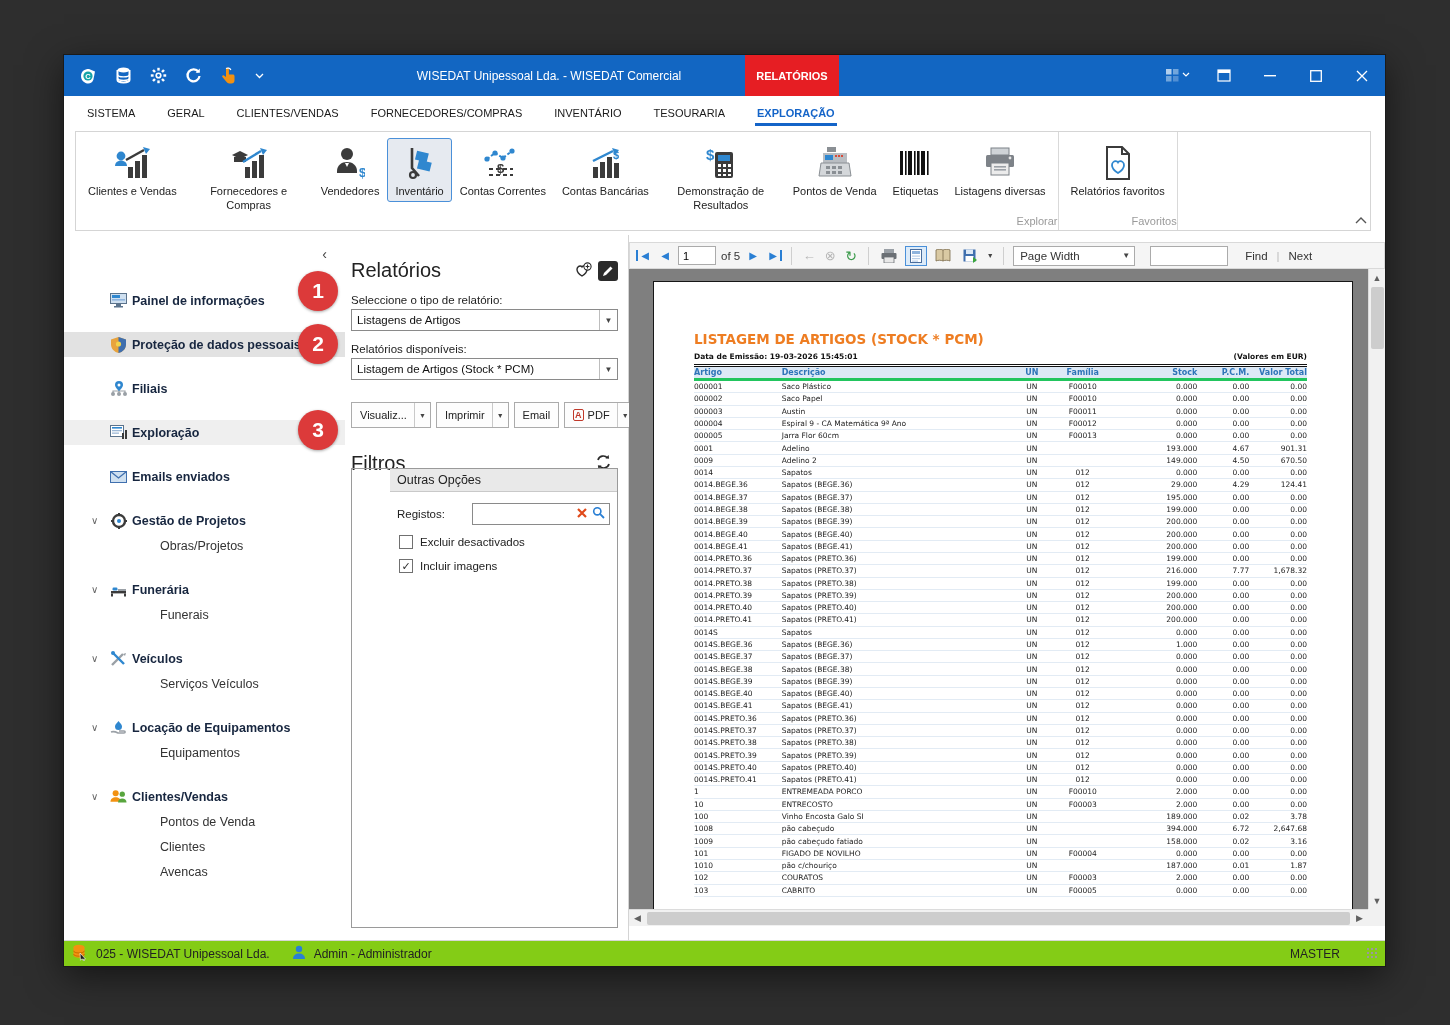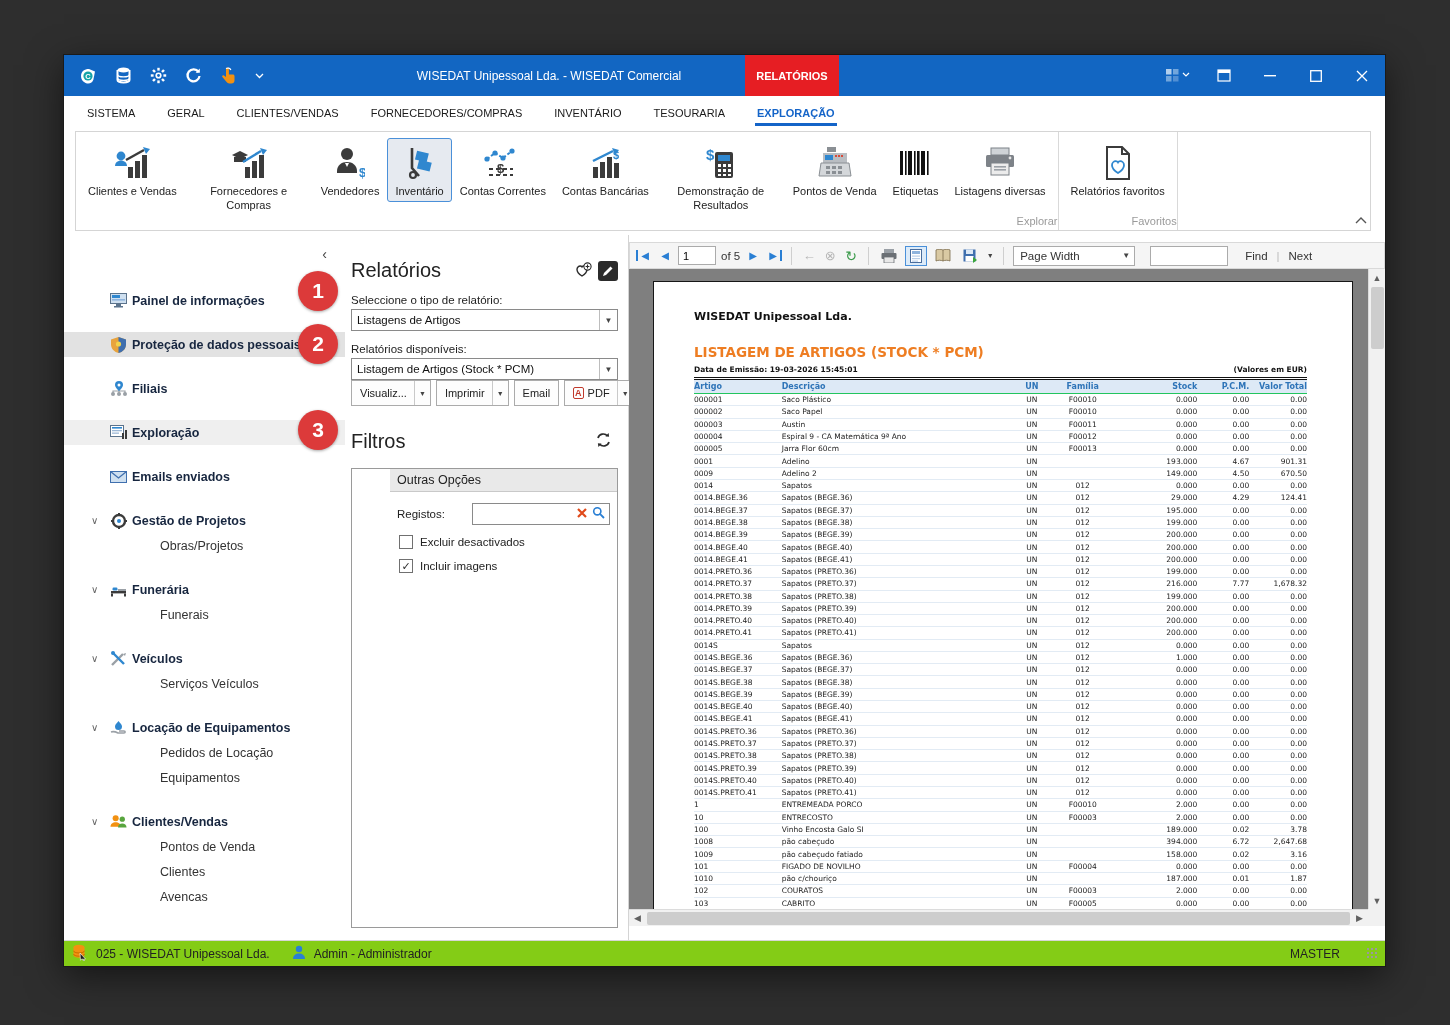--- a/index.html
+++ b/index.html
@@ -56,21 +56,21 @@
   
   .panel { width:283px; position:relative; padding:24px 10px 0 6px; }
   .panel-title-row { display:flex; align-items:center; }
   .panel-title { font-size:20px; color:#222; font-weight:normal; }
   .panel-title-icons { margin-left:auto; display:flex; gap:6px; align-items:center; }
   .fav-ic { width:20px; height:20px; }
   .edit-ic { width:20px; height:20px; background:#2b2b2b; border-radius:3px; display:flex; align-items:center; justify-content:center; }
   .plabel { font-size:11.5px; color:#222; margin-top:12px; margin-bottom:3px; }
   .combo { height:22px; border:1px solid #8a8a8a; background:#fff; display:flex; align-items:center; font-size:11.5px; color:#111; padding-left:5px; position:relative; }
   .combo .carrow { position:absolute; right:0; top:0; bottom:0; width:18px; border-left:1px solid #bdbdbd; display:flex; align-items:center; justify-content:center; font-size:8px; color:#444; }
-  .btnrow { display:flex; gap:5px; margin-top:0; }
+  .btnrow { display:flex; gap:5px; margin-top:22px; }
   .btn { height:26px; border:1px solid #ababab; background:#fdfdfd; display:flex; align-items:center; justify-content:center; font-size:11px; color:#222; padding:0 8px; }
   .btn.split { padding-right:0; }
   .btn .sp { width:16px; height:100%; border-left:1px solid #c9c9c9; display:flex; align-items:center; justify-content:center; font-size:7px; color:#444; margin-left:7px; }
   .pdfmark { color:#c0392b; font-weight:bold; font-size:9px; border:1px solid #c0392b; border-radius:2px; padding:0 1px; margin-right:4px; }
   .filters-row { display:flex; align-items:center; margin-top:24px; }
   .filters-title { font-size:20px; color:#222; }
   .refresh-ic { margin-left:auto; margin-right:6px; }
   .optbox { border:1px solid #9a9a9a; margin-top:10px; position:absolute; left:6px; right:10px; top:223px; bottom:12px;padding-left:38px; }
   .optbox .opthead { height:23px; background:#e9e9e9; border-bottom:1px solid #c9c9c9; display:flex; align-items:center; padding-left:7px; font-size:12.5px; color:#222; }
   .regrow { display:flex; align-items:center; margin:11px 7px 0 7px; }
@@ -109,21 +109,21 @@
   .vstrip { height:14px; background:#fff; }
 
   
   .page { position:absolute; left:24px; top:12px; width:700px; height:980px; background:#fff; border:1px solid #161616; padding:28px 45px 0 40px; font-family:"DejaVu Sans",sans-serif; }
   .rp-company { font-size:11px; font-weight:bold; color:#111; }
   .rp-title { font-size:13.5px; font-weight:bold; color:#ee7d22; margin-top:21px; }
   .rp-subrow { display:flex; justify-content:space-between; font-size:7.5px; font-weight:bold; color:#111; margin-top:5px; }
   .rp-rule { border-top:1px solid #111; border-bottom:1px solid #111; height:3px; margin-top:3px; }
   .rtable { width:100%; }
   .trow { display:flex; height:12.285px; align-items:center; border-bottom:1px solid #e2ebf4; font-size:7.5px; color:#222; }
-  .trow.head { background:#dde9f6; color:#2e74b8; font-weight:bold; font-size:8px; height:14px; border-bottom:1px solid #22c55e; }
+  .trow.head { background:#dde9f6; color:#2e74b8; font-weight:bold; font-size:8px; height:14px; border-bottom:3px solid #22c55e; }
   .c-art { width:88px; }
   .c-des { width:230px; }
   .c-un  { width:42px; text-align:center; }
   .c-fam { width:60px; text-align:center; }
   .c-stk { width:85px; text-align:right; }
   .c-pcm { width:52px; text-align:right; }
   .c-tot { width:58px; text-align:right; }
 
   
   .statusbar { position:absolute; left:0; right:0; bottom:0; height:26px; background:#84cc16; border-top:1px solid #d6d6d6;
@@ -535,23 +535,20 @@
           <span class="chev">∨</span>
           <span class="sic">
             <svg width="17" height="16" viewBox="0 0 17 16">
               <path d="M1 12c3-1 5 0 7 1h6c1.5 0 1.5-2 0-2H9" fill="none" stroke="#9aa0a6" stroke-width="1.6"></path>
               <path d="M8.5 1C10 3 12 4.5 12 6.5a3.5 3.5 0 1 1-7 0C5 4.5 7 3 8.5 1z" fill="#2f87cf"></path>
             </svg>
           </span>
           <span class="slb">Locação de Equipamentos</span>
         </div>
         <div class="side-item sub">
-          <span class="slb">Pedidos de Locação</span>
-        </div>
-        <div class="side-item sub">
           <span class="slb">Equipamentos</span>
         </div>
         <div class="side-item top">
           <span class="chev">∨</span>
           <span class="sic">
             <svg width="18" height="15" viewBox="0 0 18 15">
               <circle cx="6" cy="4" r="3.2" fill="#f29111"></circle>
               <path d="M0.5 13c0-3 2.4-4.8 5.5-4.8s5.5 1.8 5.5 4.8z" fill="#f29111"></path>
               <circle cx="13" cy="5" r="2.8" fill="#58a53e"></circle>
               <path d="M8.5 13.8c0-2.6 2-4.2 4.5-4.2s4.5 1.6 4.5 4.2z" fill="#58a53e"></path>
@@ -712,21 +709,20 @@
         </div>
         <input class="findinput" style="margin-left: 10px;" value="">
         <span class="findlink" style="margin-left:8px;">Find</span>
         <span style="color:#bbb;">|</span>
         <span class="findlink">Next</span>
       </div>
 
       <div class="vbody">
         <div class="viewport">
           <div class="page">
-            <div class="rp-company">WISEDAT Unipessoal Lda.</div>
             <div class="rp-title">LISTAGEM DE ARTIGOS (STOCK * PCM)</div>
             <div class="rp-subrow">
               <span>Data de Emissão: 19-03-2026 15:45:01</span>
               <span>(Valores em EUR)</span>
             </div>
             <div class="rp-rule"></div>
             <div class="rtable">
                 <div class="trow head">
                   <span class="c-art">Artigo</span>
                   <span class="c-des">Descrição</span>

